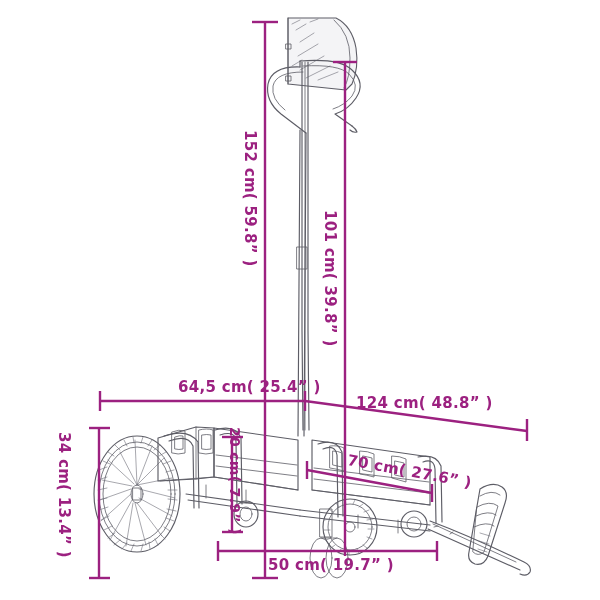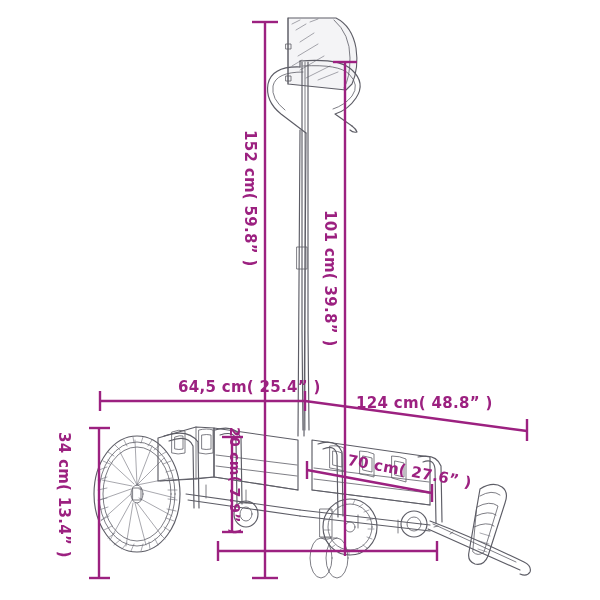--- a/index.html
+++ b/index.html
@@ -263,14 +263,15 @@
   <div class="dim-label" style="left:130px; top:380px;margin-left:48px;">64,5 cm( 25.4” )</div>
 
   <div class="dim-label" style="left:356px; top:384px;margin-top:12px;">124 cm( 48.8” )</div>
 
   <div class="dim-label rot-cw" style="left:242px; top:427px; font-size:14px;">20 cm( 7.9” )</div>
 
   <div class="dim-label rot-slight" style="left:349px; top:453px; transform:rotate(10.5deg);">70 cm( 27.6” )</div>
 
   <div class="dim-label rot-cw" style="left:71px; top:432px;">34 cm( 13.4” )</div>
 
+  <div class="dim-label" style="left:268px; top:558px;">50 cm( 19.7” )</div>
 
 </div>
 
 </body></html>

